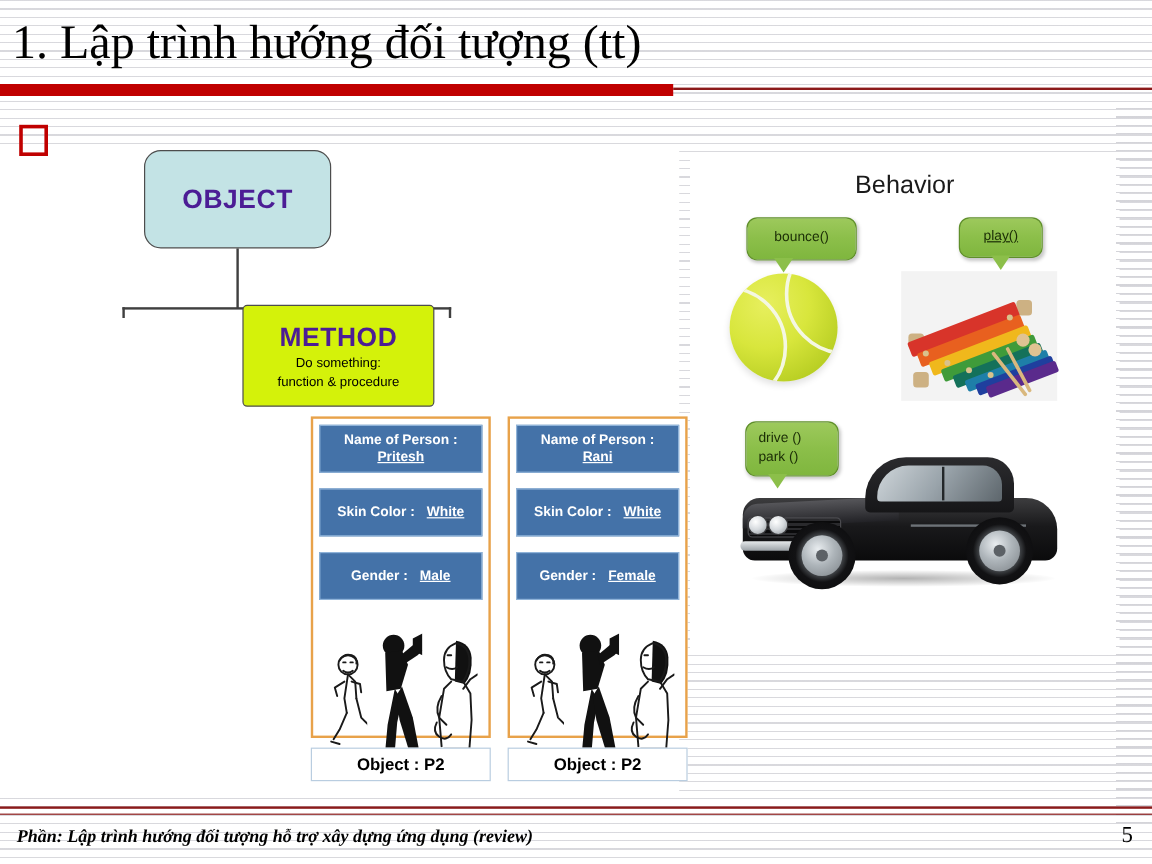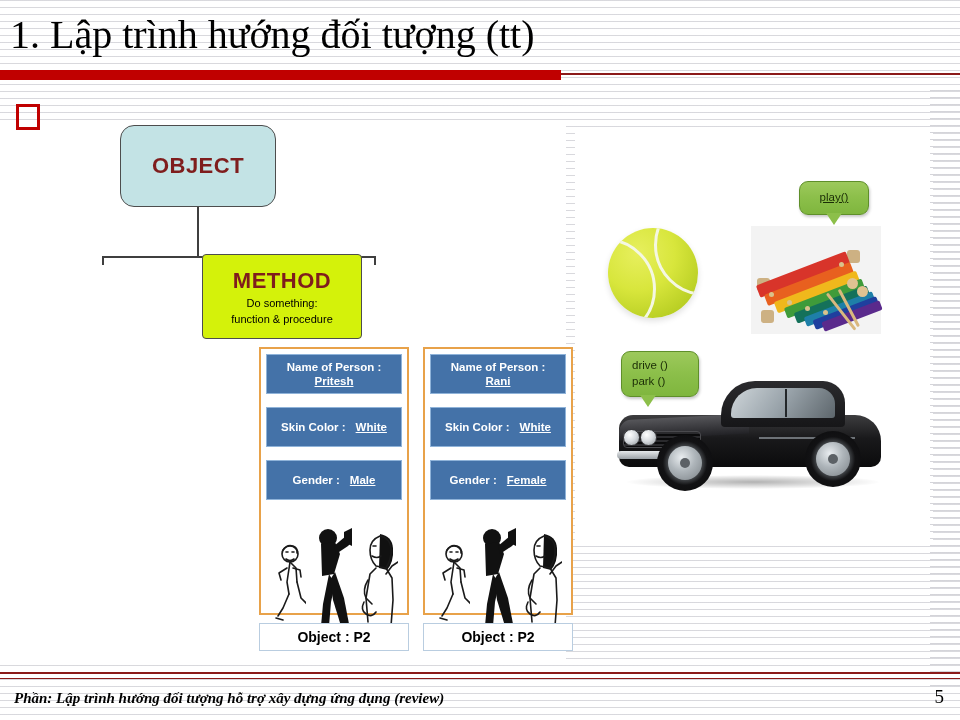--- a/index.html
+++ b/index.html
@@ -50,21 +50,21 @@
     border:3px solid #c00000;background:transparent;
   }
 
   
   #diagram{position:absolute;left:18px;top:125px;width:360px;height:220px;}
   .node{
     position:absolute;border:1px solid #4d4d4d;border-radius:14px;
     display:flex;flex-direction:column;align-items:center;justify-content:center;
     text-align:center;box-sizing:border-box;
   }
-  .node .nm{font-weight:bold;color:#7f1d1d;letter-spacing:.5px;}
+  .node .nm{font-weight:bold;color:#4c1d95;letter-spacing:.5px;}
   .node .sub{color:#000;line-height:1.15;}
   #node-object{
     left:102px;top:0px;width:156px;height:82px;background:#c3e3e5;
   }
   #node-object .nm{font-size:22px;}
   #node-property{
     left:4px;top:134px;width:160px;height:80px;background:#f5737f;border-radius:16px;
   }
   #node-property .nm{font-size:22px;}
   #node-property .sub{font-size:11px;margin-top:3px;}
@@ -379,21 +379,26 @@
           </g>
         </svg>
       </div>
     </div>
 
     <div class="objlabel" id="objlabel-1">Object : P2</div>
     <div class="objlabel" id="objlabel-2">Object : P2</div>
   </div>
 
   <div id="behavior">
-
+    <div id="behavior-title">Behavior</div>
+
+    <div class="bubble" id="bubble-bounce">
+      <span>bounce()</span>
+      <span class="tail"></span>
+    </div>
 
     <div class="bubble" id="bubble-play">
       <span>play()</span>
       <span class="tail"></span>
     </div>
 
     <div class="bubble" id="bubble-drive">
       <span class="ln">drive ()</span>
       <span class="ln">park ()</span>
       <span class="tail"></span>

